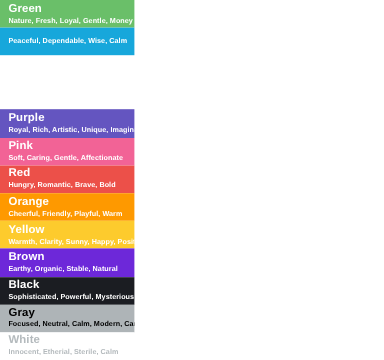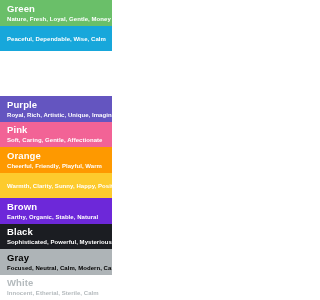--- a/index.html
+++ b/index.html
@@ -58,25 +58,30 @@
       <div class="color-traits">Peaceful, Dependable, Wise, Calm</div>
     </div>
     <div class="color-row" style="background: rgb(100, 85, 192); color: rgb(255, 255, 255); margin-top: 45px;">
       <div class="color-name">Purple</div>
       <div class="color-traits">Royal, Rich, Artistic, Unique, Imaginative</div>
     </div>
     <div class="color-row" style="background: rgb(242, 99, 150); color: rgb(255, 255, 255);">
       <div class="color-name">Pink</div>
       <div class="color-traits">Soft, Caring, Gentle, Affectionate</div>
     </div>
+    <div class="color-row" style="background: rgb(236, 80, 73); color: rgb(255, 255, 255);">
+      <div class="color-name">Red</div>
+      <div class="color-traits">Hungry, Romantic, Brave, Bold</div>
+    </div>
     <div class="color-row" style="background: rgb(254, 153, 0); color: rgb(255, 255, 255);">
       <div class="color-name">Orange</div>
       <div class="color-traits">Cheerful, Friendly, Playful, Warm</div>
     </div>
     <div class="color-row" style="background: rgb(253, 203, 45); color: rgb(255, 255, 255);">
+      <div class="color-name">Yellow</div>
       <div class="color-traits">Warmth, Clarity, Sunny, Happy, Positive</div>
     </div>
     <div class="color-row" style="background: #6d28d9; color: rgb(255, 255, 255);">
       <div class="color-name">Brown</div>
       <div class="color-traits">Earthy, Organic, Stable, Natural</div>
     </div>
     <div class="color-row" style="background: rgb(27, 29, 34); color: rgb(255, 255, 255);">
       <div class="color-name">Black</div>
       <div class="color-traits">Sophisticated, Powerful, Mysterious</div>
     </div>

